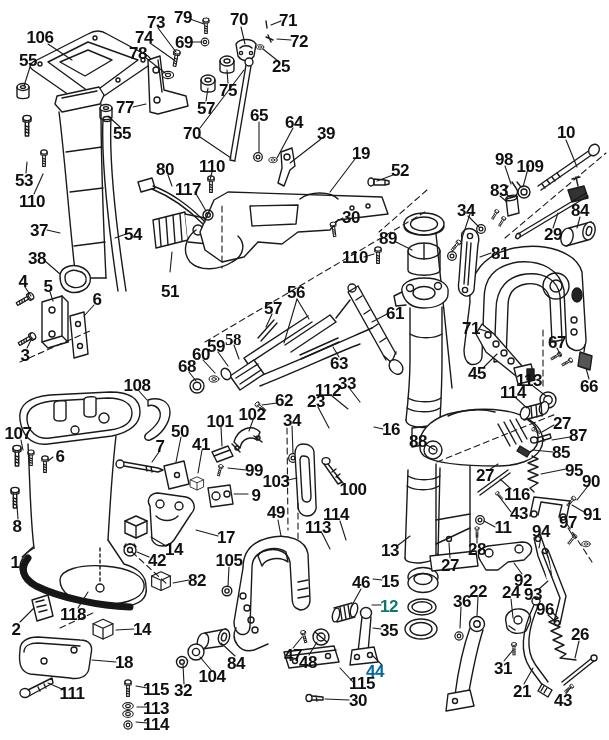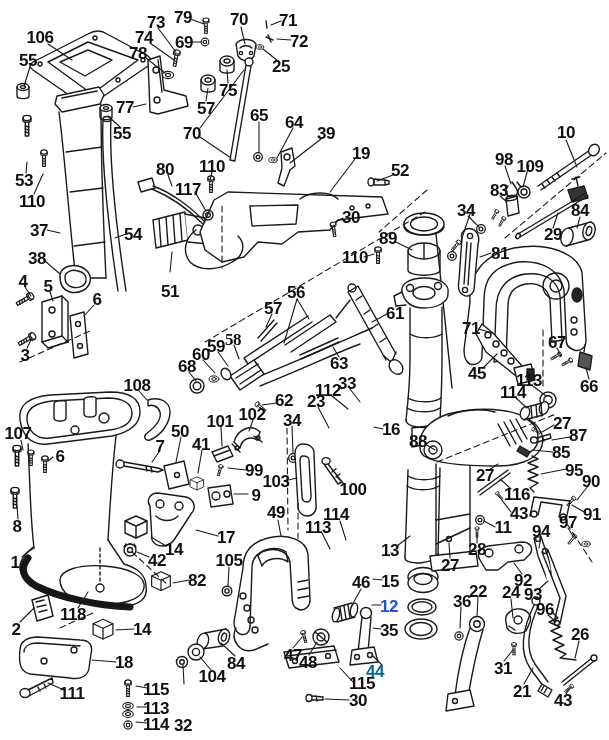--- a/index.html
+++ b/index.html
@@ -776,30 +776,30 @@
       <div class="callout" style="left: 229px; top: 560px; color: rgb(16, 16, 16);">105</div>
       <div class="callout" style="left: 276px; top: 512px; color: rgb(16, 16, 16);">49</div>
       <div class="callout" style="left: 16px; top: 629px; color: rgb(16, 16, 16);">2</div>
       <div class="callout" style="left: 73px; top: 614px; color: rgb(16, 16, 16);">118</div>
       <div class="callout" style="left: 142px; top: 629px; color: rgb(16, 16, 16);">14</div>
       <div class="callout" style="left: 124px; top: 662px; color: rgb(16, 16, 16);">18</div>
       <div class="callout" style="left: 72px; top: 693px; color: rgb(16, 16, 16);">111</div>
       <div class="callout" style="left: 156px; top: 689px; color: rgb(16, 16, 16);">115</div>
       <div class="callout" style="left: 156px; top: 708px; color: rgb(16, 16, 16);">113</div>
       <div class="callout" style="left: 156px; top: 724px; color: rgb(16, 16, 16);">114</div>
-      <div class="callout" style="left: 183px; top: 690px; color: rgb(16, 16, 16); margin-top: 35px;">32</div>
+      <div class="callout" style="left: 183px; top: 690px; color: rgb(16, 16, 16);">32</div>
       <div class="callout" style="left: 212px; top: 676px; color: rgb(16, 16, 16);">104</div>
       <div class="callout" style="left: 236px; top: 663px; color: rgb(16, 16, 16);">84</div>
       <div class="callout" style="left: 293px; top: 655px; color: rgb(16, 16, 16);">47</div>
       <div class="callout" style="left: 308px; top: 662px; color: rgb(16, 16, 16);">48</div>
       <div class="callout" style="left: 362px; top: 683px; color: rgb(16, 16, 16);">115</div>
       <div class="callout" style="left: 358px; top: 700px; color: rgb(16, 16, 16);">30</div>
       <div class="callout" style="left: 375px; top: 671px; color: #0369a1;">44</div>
       <div class="callout" style="left: 389px; top: 630px; color: rgb(16, 16, 16);">35</div>
-      <div class="callout" style="left: 389px; top: 606px; color: #1d4ed8;">12</div>
+      <div class="callout" style="left: 389px; top: 606px; color: #0f766e;">12</div>
       <div class="callout" style="left: 390px; top: 581px; color: rgb(16, 16, 16);">15</div>
       <div class="callout" style="left: 390px; top: 550px; color: rgb(16, 16, 16);">13</div>
       <div class="callout" style="left: 361px; top: 582px; color: rgb(16, 16, 16);">46</div>
       <div class="callout" style="left: 336px; top: 514px; color: rgb(16, 16, 16);">114</div>
       <div class="callout" style="left: 318px; top: 527px; color: rgb(16, 16, 16);">113</div>
       <div class="callout" style="left: 450px; top: 565px; color: rgb(16, 16, 16);">27</div>
       <div class="callout" style="left: 477px; top: 549px; color: rgb(16, 16, 16);">28</div>
       <div class="callout" style="left: 503px; top: 527px; color: rgb(16, 16, 16);">11</div>
       <div class="callout" style="left: 478px; top: 591px; color: rgb(16, 16, 16);">22</div>
       <div class="callout" style="left: 462px; top: 601px; color: rgb(16, 16, 16);">36</div>

